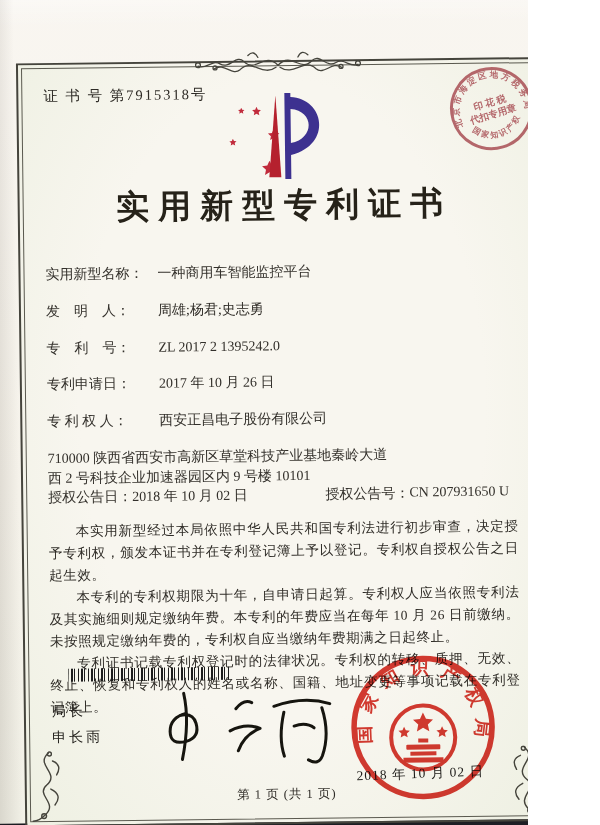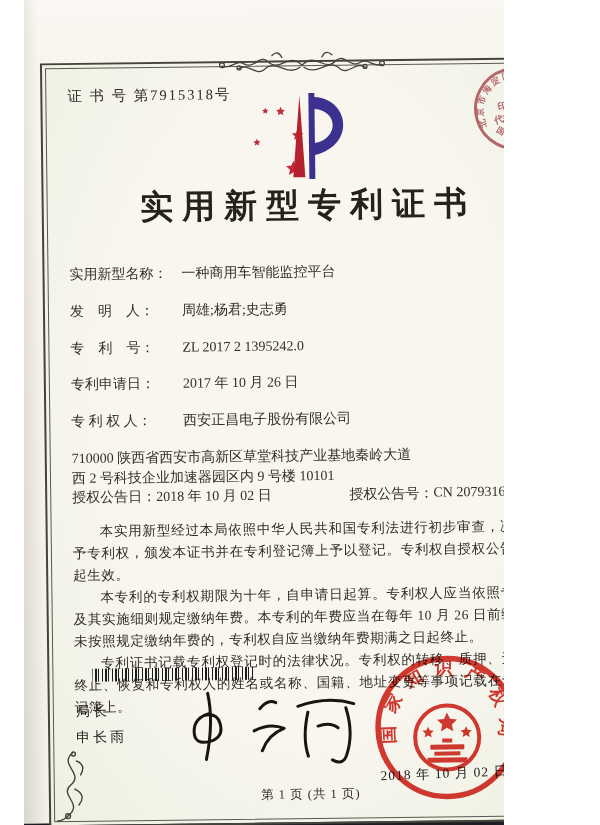--- a/index.html
+++ b/index.html
@@ -1,18 +1,18 @@
 <!DOCTYPE html>
 <html><head>
 <meta charset="utf-8">
 <style>
   html,body{margin:0;padding:0;}
-  .stage{position:relative;width:480px;height:825px;overflow:hidden;
+  .stage{position:relative;width:528px;height:825px;overflow:hidden;
     background:linear-gradient(180deg,#4b4d57 0%,#3c3d46 55%,#22232a 100%);
-    font-family:"Liberation Serif","DejaVu Serif",serif;color:#33302b;margin-left:24px;}
+    font-family:"Liberation Serif","DejaVu Serif",serif;color:#33302b;}
   .paper{position:absolute;left:-8px;top:-32px;width:608px;height:852px;
     background:linear-gradient(180deg,#f9f6f1 0%,#f5f2ea 60%,#f2f1e7 100%);
     transform:rotate(-0.7deg);transform-origin:50% 50%;
     box-shadow:0 0 22px rgba(0,0,0,.45);}
   .paper::before{content:'';position:absolute;left:0;top:0;width:100%;height:70px;
     background:linear-gradient(180deg,rgba(255,255,255,.7),rgba(255,255,255,0) 80%);}
   .paper::after{content:'';position:absolute;left:0;top:0;width:26px;height:100%;
     background:linear-gradient(90deg,rgba(70,60,50,.16),rgba(0,0,0,0));}
   .frame{position:absolute;left:28px;top:92px;width:520px;height:760px;
     border:2px solid #45443c;

